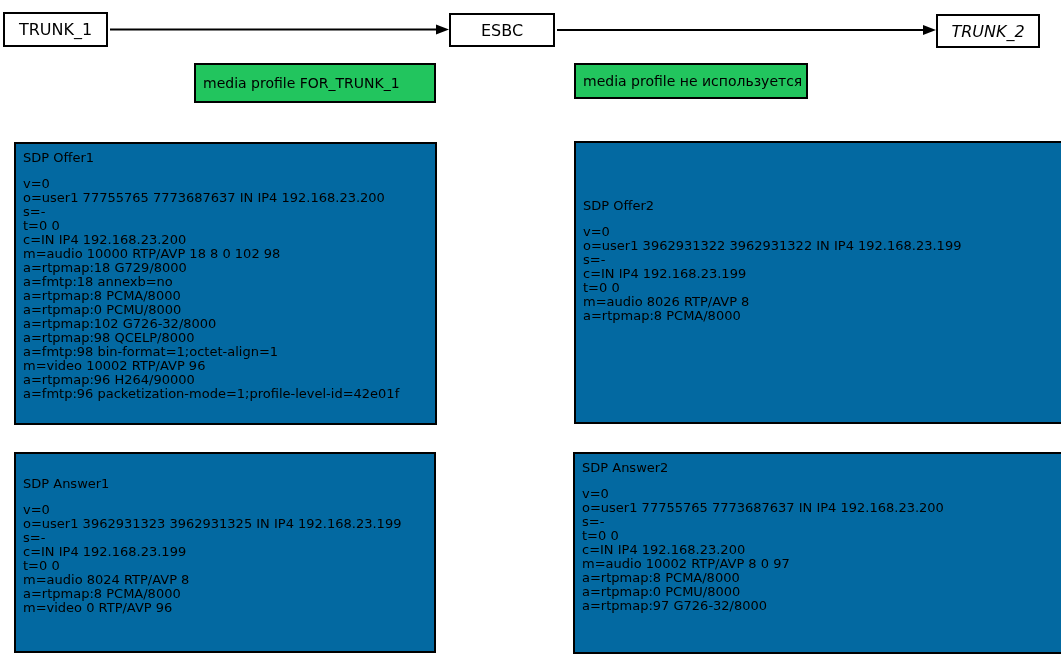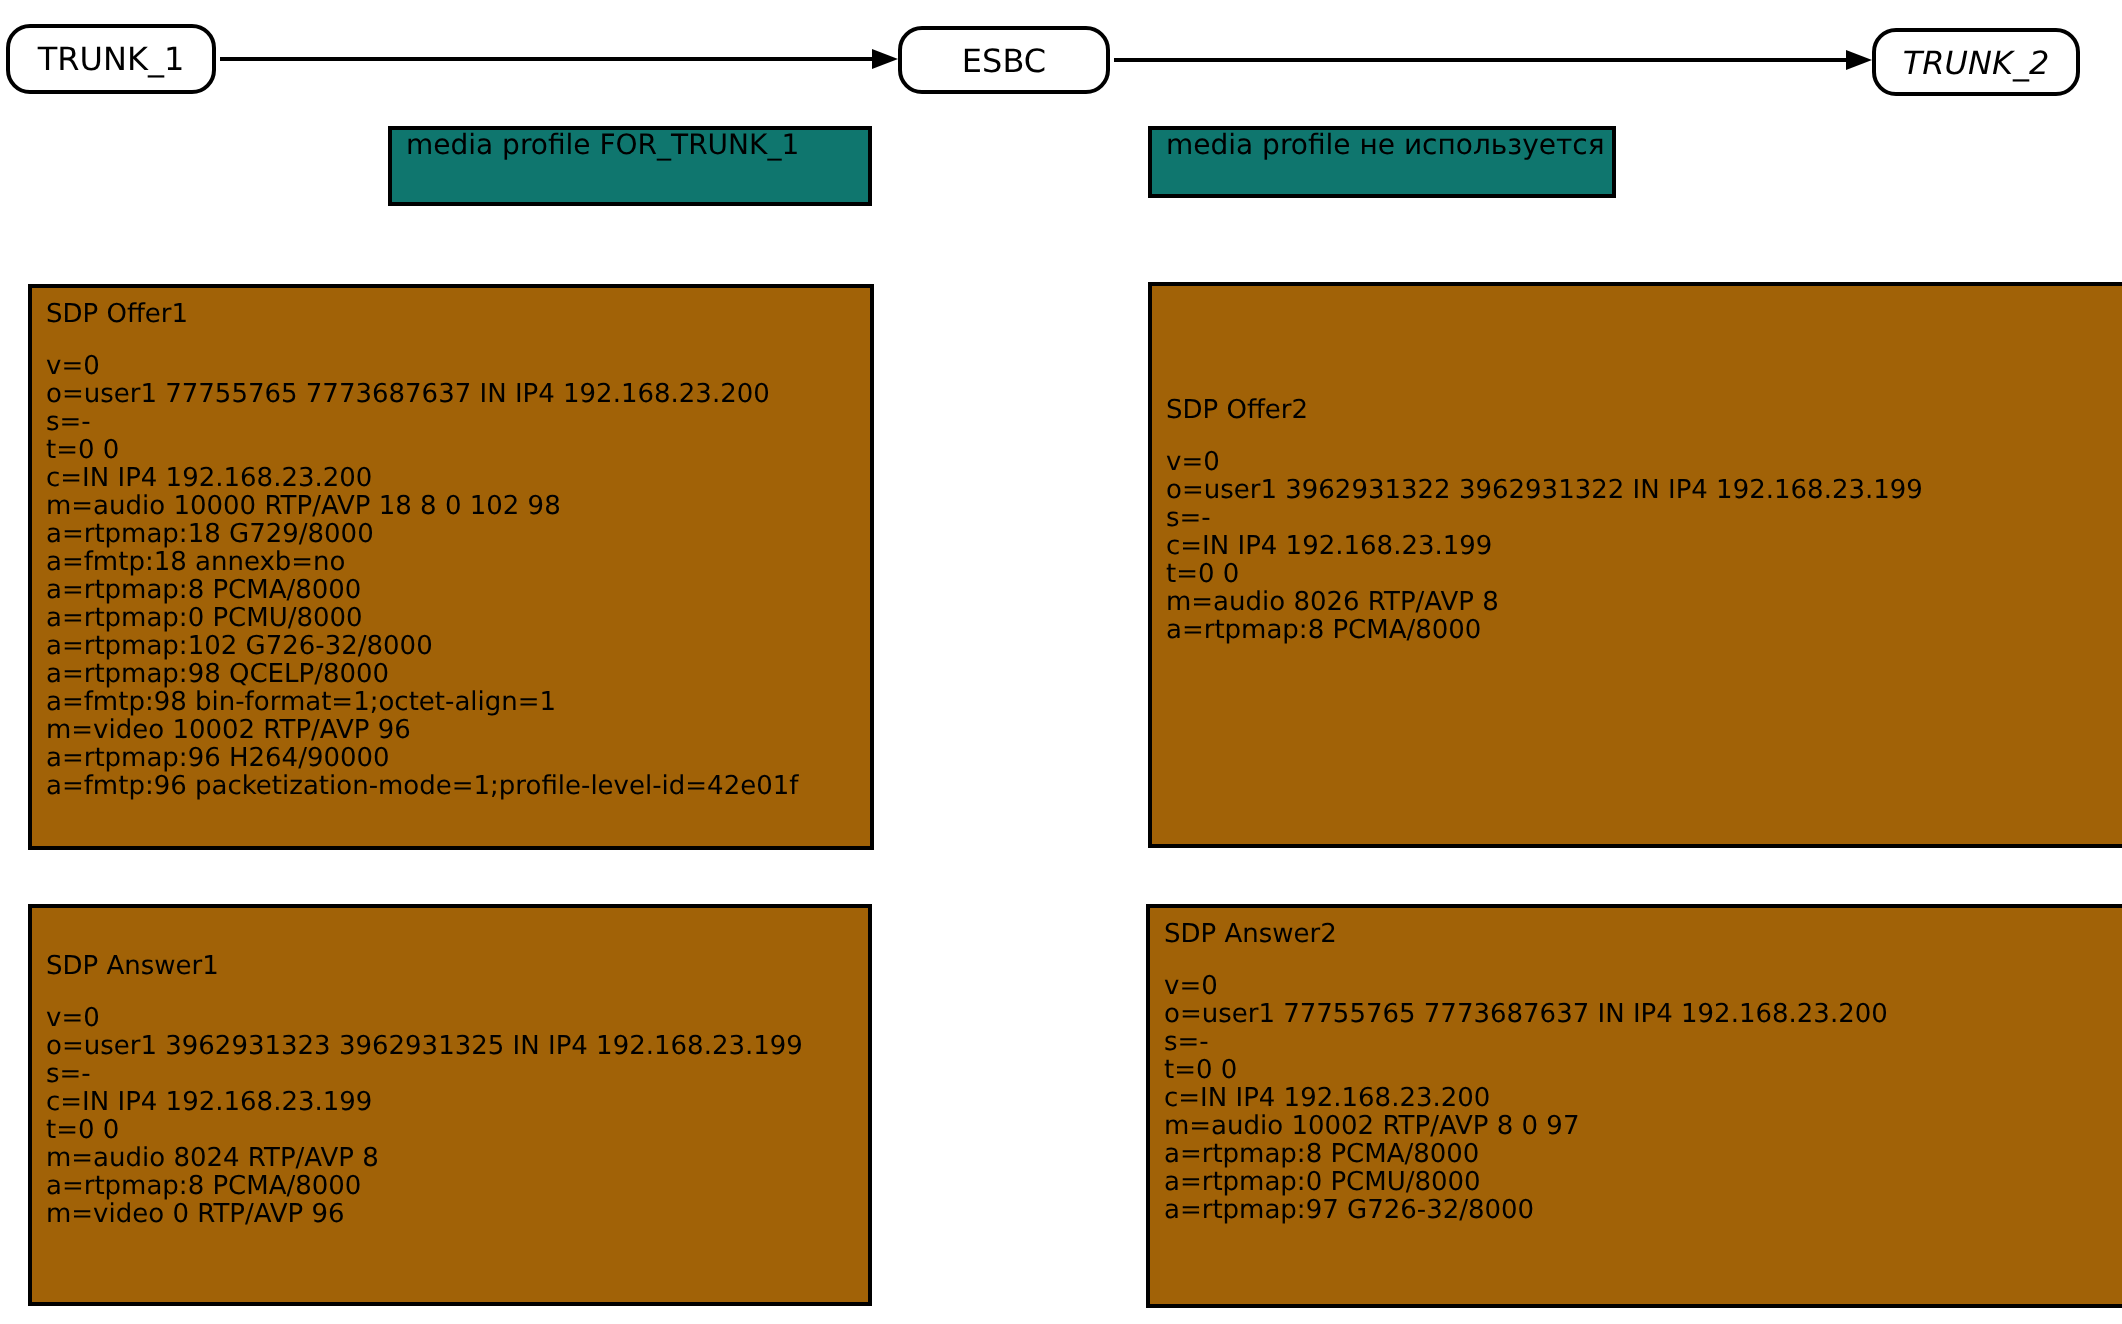--- a/index.html
+++ b/index.html
@@ -9,52 +9,53 @@
     width: 1061px;
     height: 662px;
     background: #ffffff;
     font-family: "DejaVu Sans", "Liberation Sans", sans-serif;
     color: #000000;
     overflow: hidden;
   }
   .node {
     position: absolute;
     border: 2px solid #000000;
-    border-radius: 12px;
+    border-radius: 0;
     background: #ffffff;
     display: flex;
     align-items: center;
     justify-content: center;
     font-size: 16px;
     white-space: nowrap;
   }
   .node-trunk1 { left: 3px;   top: 12px; width: 105px; height: 35px; }
   .node-esbc   { left: 449px; top: 13px; width: 106px; height: 34px; }
   .node-trunk2 { left: 936px; top: 14px; width: 104px; height: 34px; font-style: italic; }
   .arrow-layer {
     position: absolute;
     left: 0; top: 0;
     width: 1061px; height: 60px;
     pointer-events: none;
   }
   .label-box {
     position: absolute;
     border: 2px solid #000000;
-    background: #0f766e;
+    background: #22c55e;
     display: flex;
+    align-items: center;
     padding-left: 7px;
     font-size: 14px;
     white-space: nowrap;
   }
   .label-left  { left: 194px; top: 63px; width: 242px; height: 40px; }
   .label-right { left: 574px; top: 63px; width: 234px; height: 36px; }
   .sdp-box {
     position: absolute;
     border: 2px solid #000000;
-    background: #a16207;
+    background: #0369a1;
     font-size: 13px;
     line-height: 14px;
     padding-left: 7px;
     padding-right: 4px;
     overflow: hidden;
   }
   .sdp-title { white-space: pre; }
   .sdp-body  { margin-top: 12px; white-space: pre; }
   .sdp-offer1  { left: 14px;  top: 142px; width: 423px; height: 283px; padding-top: 7px;  }
   .sdp-answer1 { left: 14px;  top: 452px; width: 422px; height: 201px; padding-top: 23px; }

